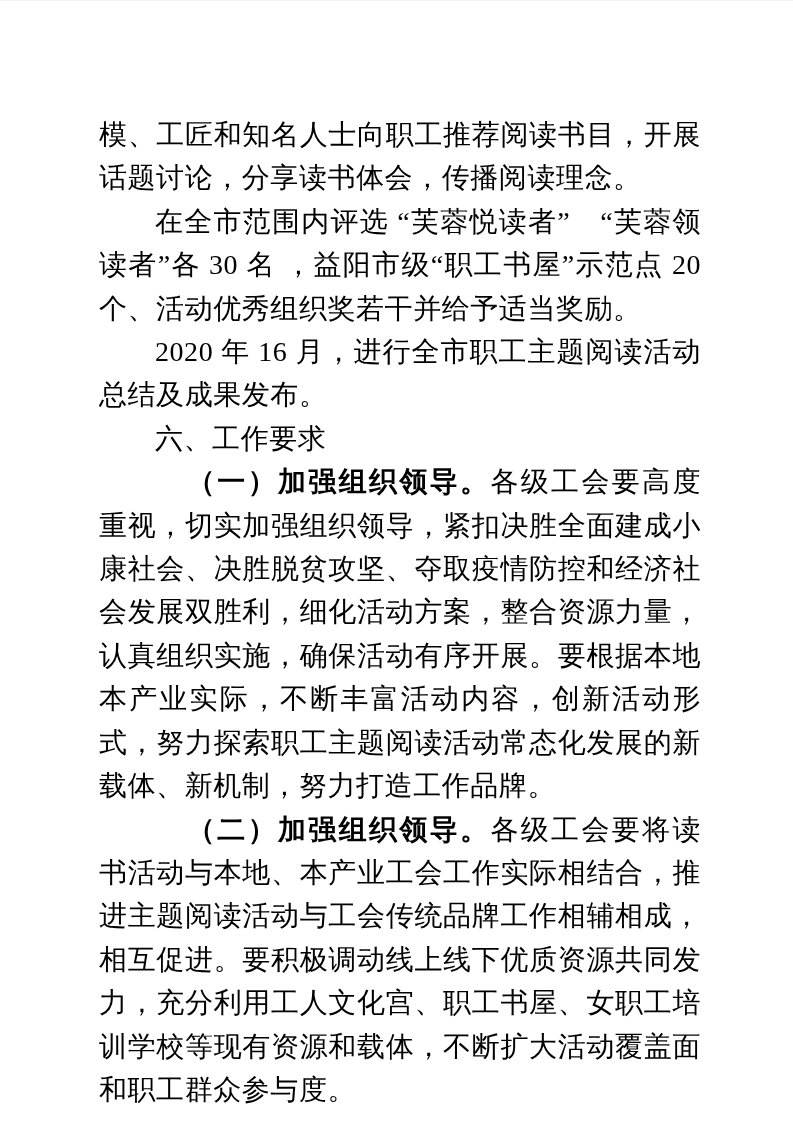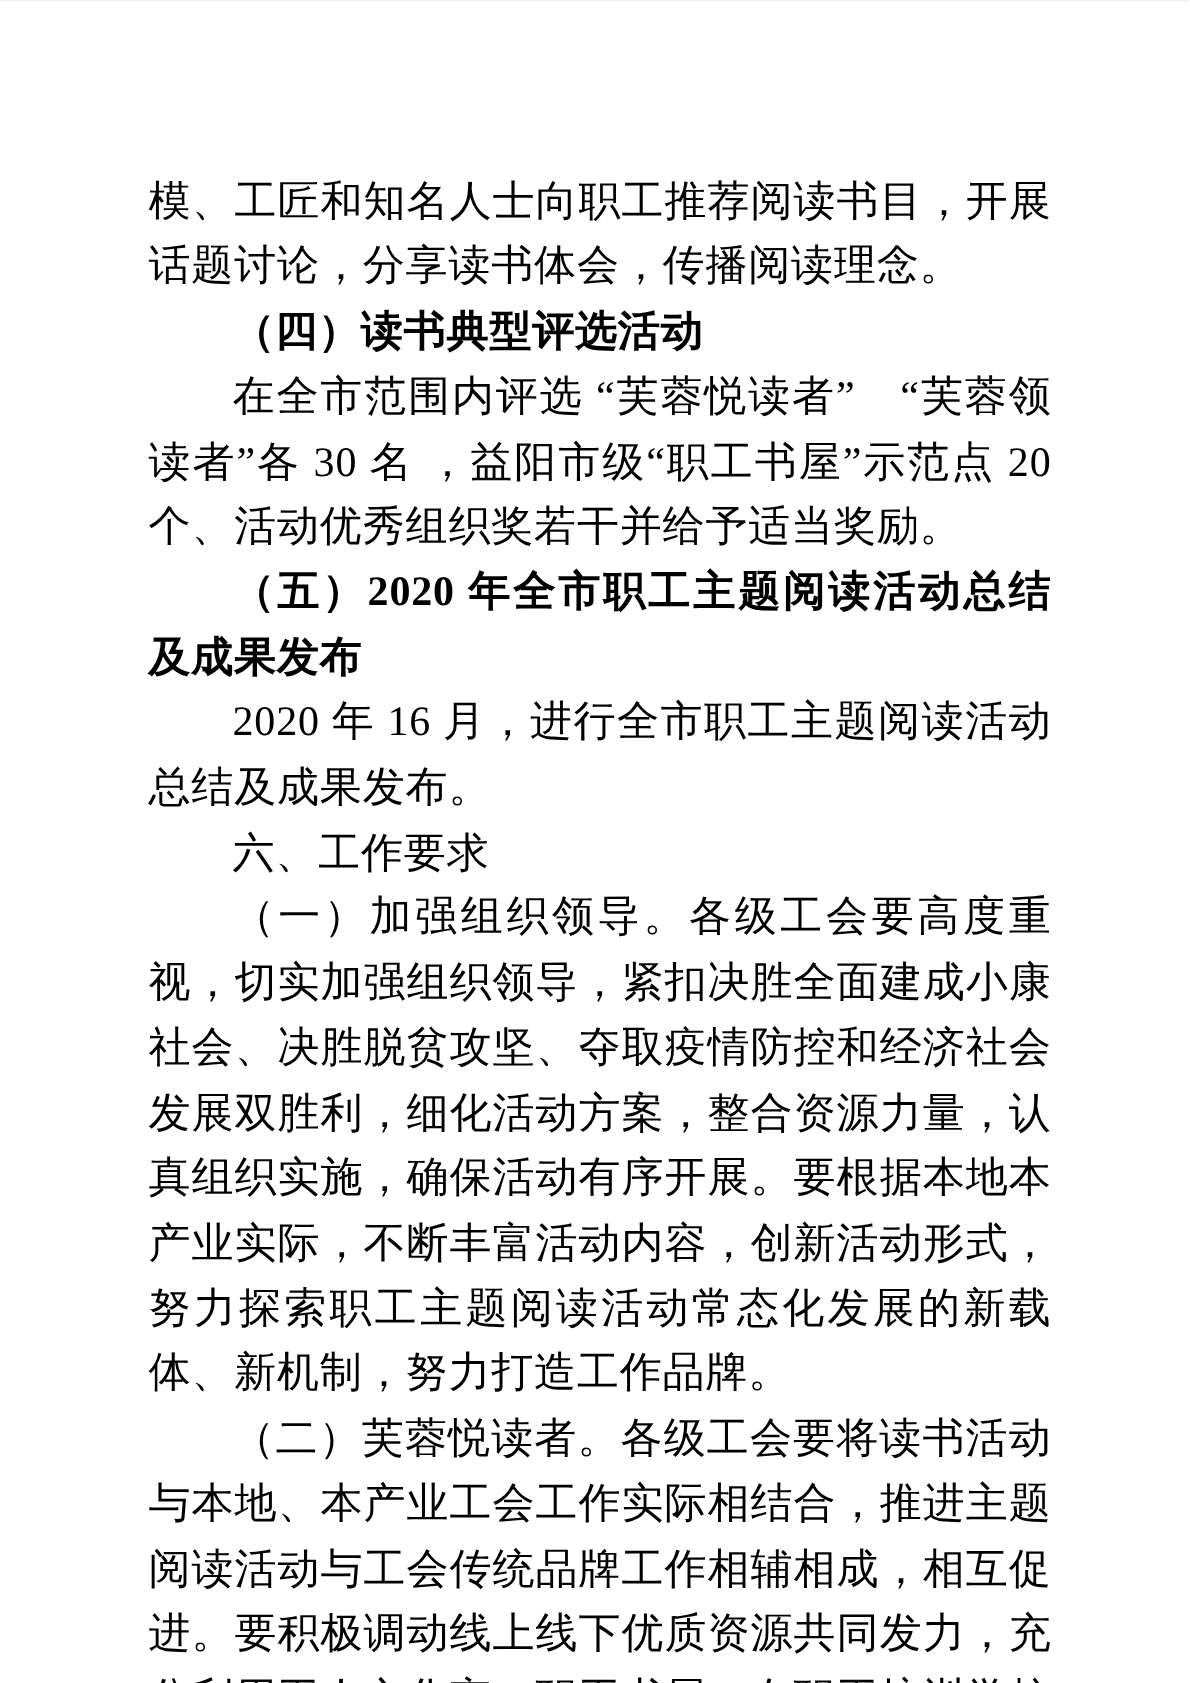--- a/index.html
+++ b/index.html
@@ -37,39 +37,38 @@
   .head-kai {
     font-weight: bold;
     text-indent: 56px;
   }
   .head-hei {
     font-family: "Liberation Sans", "DejaVu Sans", sans-serif;
     font-weight: normal;
     text-indent: 56px;
   }
   .lead {
-    font-weight: normal;
+    font-weight: bold;
+    margin-left: 32px;
   }
 </style>
 </head>
 <body>
 
 <div class="page">
   <div class="content">
 
     <p>模、工匠和知名人士向职工推荐阅读书目，开展话题讨论，分享读书体会，传播阅读理念。</p>
 
-    <p class="head-kai">（四）读书典型评选活动</p>
 
     <p class="indent">在全市范围内评选 “芙蓉悦读者”　“芙蓉领读者”各 30 名 ，益阳市级“职工书屋”示范点 20 个、活动优秀组织奖若干并给予适当奖励。</p>
 
-    <p class="head-kai">（五）2020 年全市职工主题阅读活动总结及成果发布</p>
 
     <p class="indent">2020 年 16 月，进行全市职工主题阅读活动总结及成果发布。</p>
 
     <p class="head-hei">六、工作要求</p>
 
     <p class="indent"><span class="lead">（一）加强组织领导。</span><span>各级工会要高度重视，切实加强组织领导，紧扣决胜全面建成小康社会、决胜脱贫攻坚、夺取疫情防控和经济社会发展双胜利，细化活动方案，整合资源力量，认真组织实施，确保活动有序开展。要根据本地本产业实际，不断丰富活动内容，创新活动形式，努力探索职工主题阅读活动常态化发展的新载体、新机制，努力打造工作品牌。</span></p>
 
-    <p class="indent"><span class="lead">（二）芙蓉悦读者。</span><span>各级工会要将读书活动与本地、本产业工会工作实际相结合，推进主题阅读活动与工会传统品牌工作相辅相成，相互促进。要积极调动线上线下优质资源共同发力，充分利用工人文化宫、职工书屋、女职工培训学校等现有资源和载体，不断扩大活动覆盖面和职工群众参与度。</span></p>
+    <p class="indent"><span class="lead">（二）加强组织领导。</span><span>各级工会要将读书活动与本地、本产业工会工作实际相结合，推进主题阅读活动与工会传统品牌工作相辅相成，相互促进。要积极调动线上线下优质资源共同发力，充分利用工人文化宫、职工书屋、女职工培训学校等现有资源和载体，不断扩大活动覆盖面和职工群众参与度。</span></p>
 
   </div>
 </div>
 
 </body></html>

